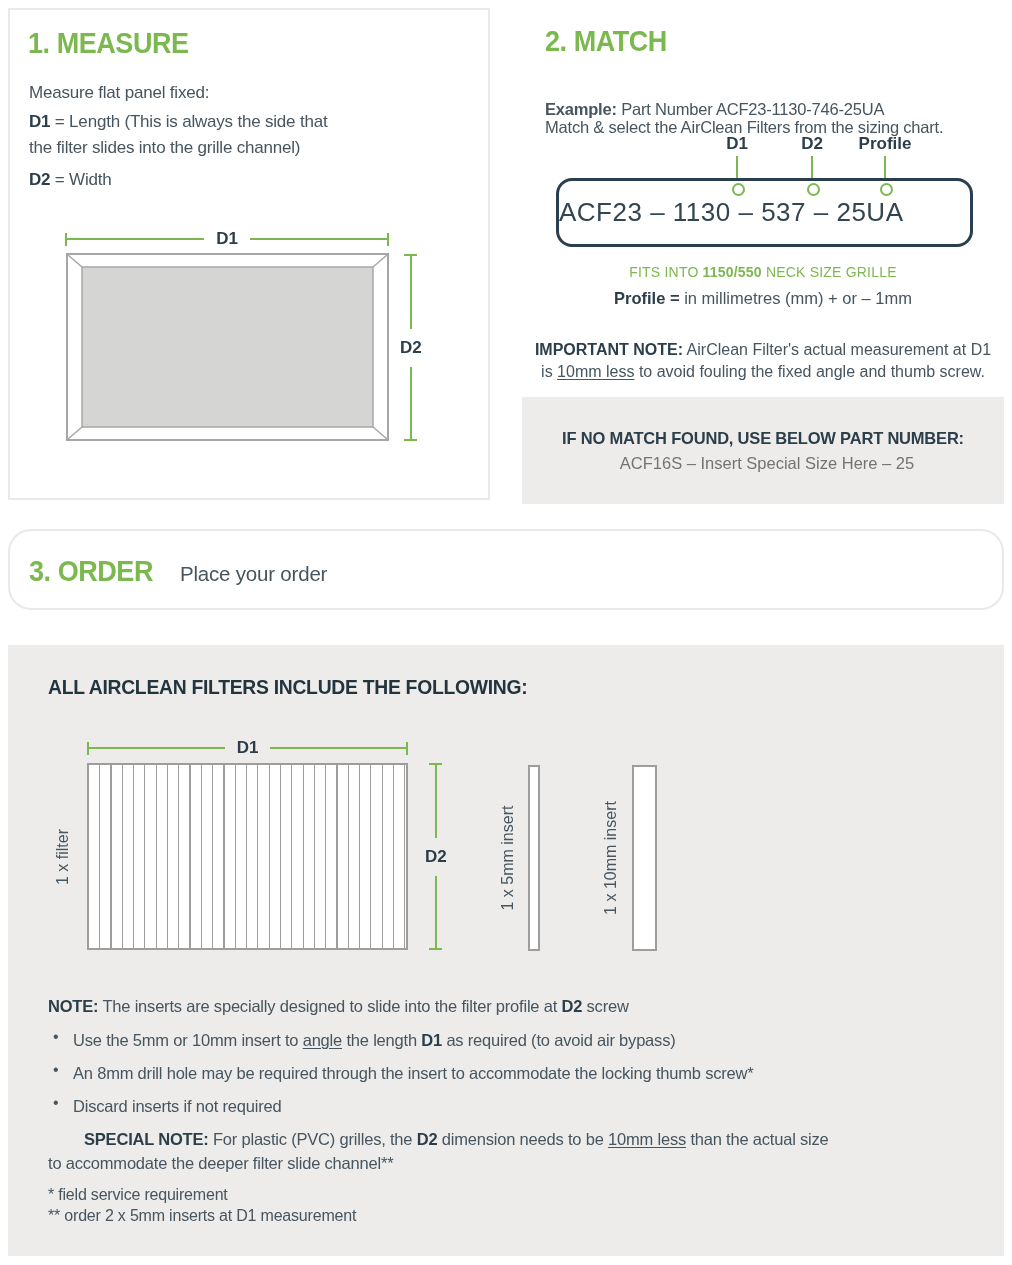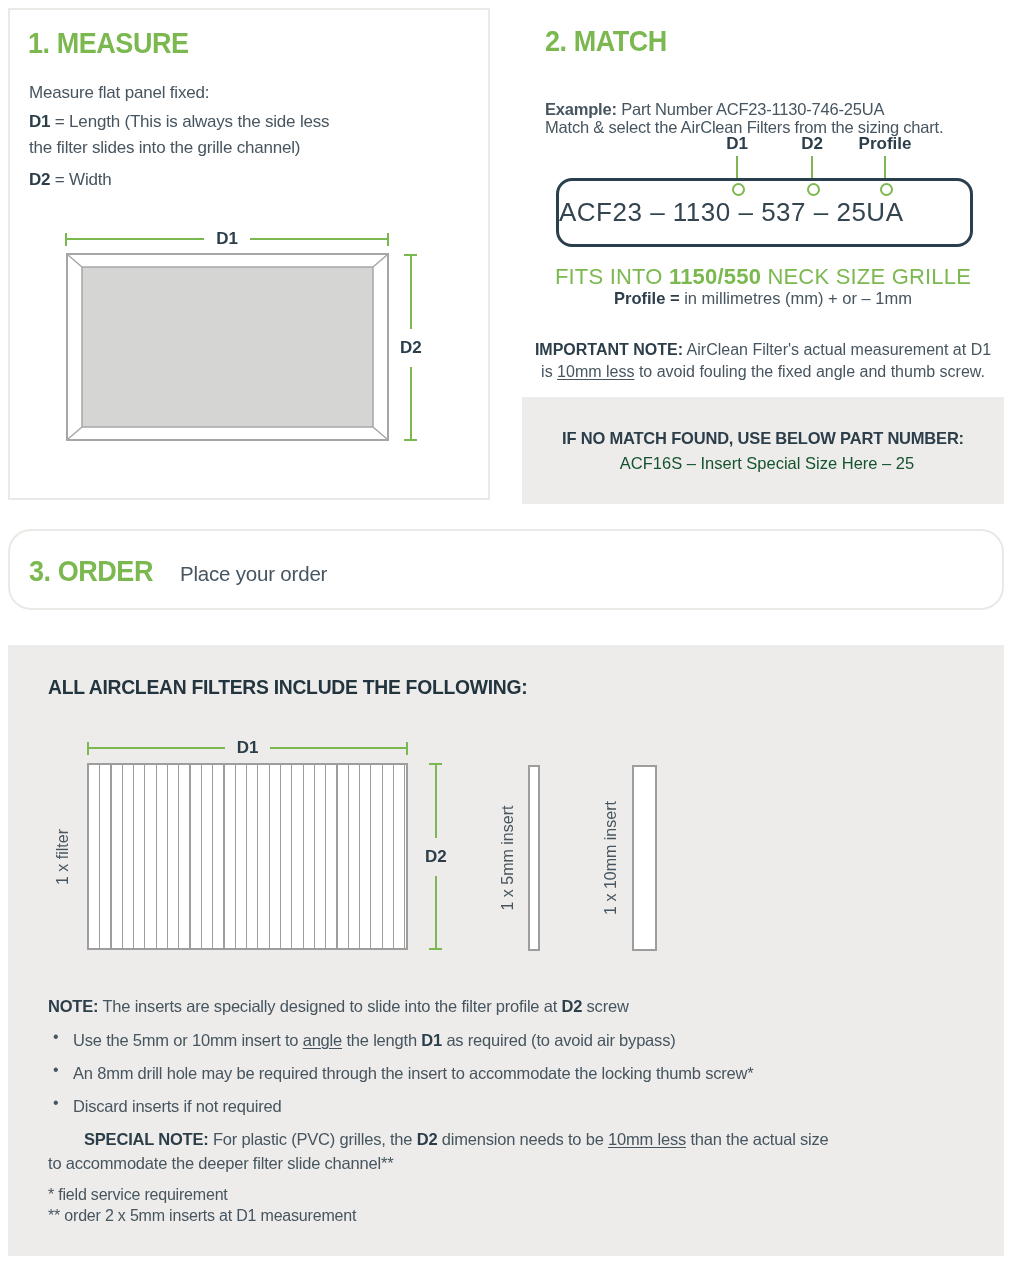--- a/index.html
+++ b/index.html
@@ -27,21 +27,21 @@
   .vmeasure .dimlbl{padding:9px 0;font-size:17px;font-weight:700;color:#2b3e4a;}
 
   
   .callout-lbl{position:absolute;transform:translateX(-50%);font-size:17px;font-weight:700;color:#2b3e4a;}
   .callout-line{position:absolute;width:2px;height:29px;background:#7cb850;}
   .callout-circle{position:absolute;width:9px;height:9px;border:2px solid #7cb850;border-radius:50%;
                   background:#fff;z-index:2;}
   .part-box{position:absolute;left:34px;top:170px;width:417px;height:69px;border:3px solid #2a3f4d;
             border-radius:16px;box-sizing:border-box;display:flex;align-items:center;justify-content:flex-start;
             font-size:26px;color:#33454f;letter-spacing:0.5px;background:#fff;}
-  .fits-line{position:absolute;left:0;width:482px;text-align:center;font-size:22px;color:#7cb850;letter-spacing:0.2px;white-space:nowrap;}
+  .fits-line{position:absolute;left:0;width:482px;text-align:center;font-size:14px;color:#7cb850;letter-spacing:0.2px;white-space:nowrap;}
   .fits-line b{color:#7cb850;}
   .imp-line{position:absolute;left:0;width:482px;text-align:center;font-size:16px;color:#46555f;white-space:nowrap;}
   .gray-block{position:absolute;left:0;top:389px;width:482px;height:107px;background:#edecea;}
 
   
   .inc-head{margin:0;font-size:21px;font-weight:700;color:#22353f;letter-spacing:-0.3px;
             transform:scaleX(0.92);transform-origin:left center;white-space:nowrap;}
   .inc-text{font-size:16.5px;line-height:24px;color:#46555f;letter-spacing:-0.2px;white-space:nowrap;}
   .inc-text b{color:#2b3e4a;}
   .rot-label{position:absolute;width:150px;height:18px;text-align:center;font-size:16px;color:#46555f;
@@ -55,21 +55,21 @@
 <body>
 
 <div class="page">
 
   <section class="panel bordered" style="left:8px;top:8px;width:482px;height:492px;">
     <h2 class="green-heading abs" style="left:18px;top:16px;">1. MEASURE</h2>
 
     <div class="body-text abs" style="left:19px;top:70px;">Measure flat panel fixed:</div>
 
     <div class="body-text abs" style="left:19px;top:99px;">
-      <b>D1</b><span> = Length (This is always the side less</span>
+      <b>D1</b><span> = Length (This is always the side that</span>
     </div>
     <div class="body-text abs" style="left:19px;top:125px;">the filter slides into the grille channel)</div>
 
     <div class="body-text abs" style="left:19px;top:157px;">
       <b>D2</b><span> = Width</span>
     </div>
 
     <div class="hmeasure abs" style="left:55px;top:219px;width:324px;">
       <span class="tick"></span>
       <span class="line"></span>
@@ -128,21 +128,21 @@
 
     <div class="imp-line" style="top:333px;">
       <b class="bold-navy">IMPORTANT NOTE:</b><span> AirClean Filter's actual measurement at D1</span>
     </div>
     <div class="imp-line" style="top:355px;">
       <span>is </span><u>10mm less</u><span> to avoid fouling the fixed angle and thumb screw.</span>
     </div>
 
     <div class="gray-block">
       <div class="centered bold-navy" style="position:absolute;left:0;top:32px;width:482px;font-size:16.5px;letter-spacing:-0.2px;white-space:nowrap;">IF NO MATCH FOUND, USE BELOW PART NUMBER:</div>
-      <div class="centered" style="position:absolute;left:0;top:57px;width:490px;font-size:16.5px;color:#14532d;white-space:nowrap;">ACF16S – Insert Special Size Here – 25</div>
+      <div class="centered" style="position:absolute;left:0;top:57px;width:490px;font-size:16.5px;color:#737373;white-space:nowrap;">ACF16S – Insert Special Size Here – 25</div>
     </div>
   </section>
 
   <section class="panel bordered" style="left:8px;top:529px;width:996px;height:81px;border-radius:23px;">
     <h2 class="green-heading abs" style="left:19px;top:23px;">3. ORDER</h2>
     <div class="abs" style="left:170px;top:31px;font-size:20.5px;color:#46555f;letter-spacing:-0.2px;white-space:nowrap;">Place your order</div>
   </section>
 
   <section class="panel" style="left:8px;top:645px;width:996px;height:611px;background:#edecea;">
     <h2 class="inc-head abs" style="left:40px;top:30px;">ALL AIRCLEAN FILTERS INCLUDE THE FOLLOWING:</h2>

